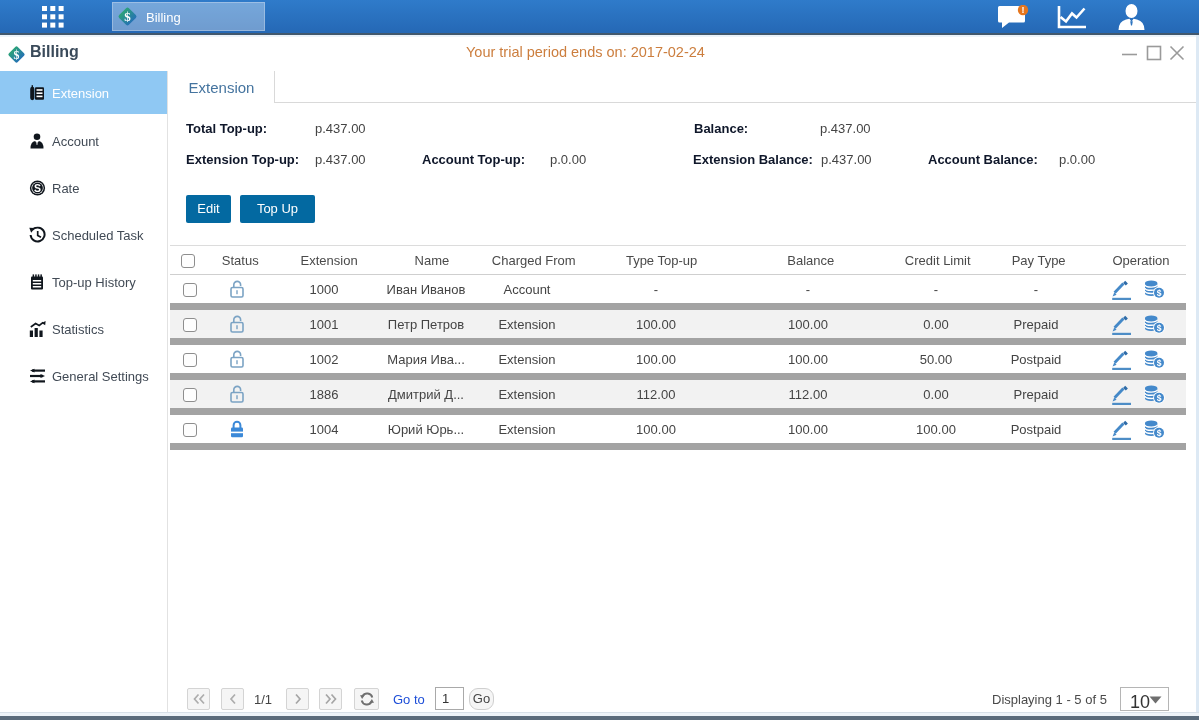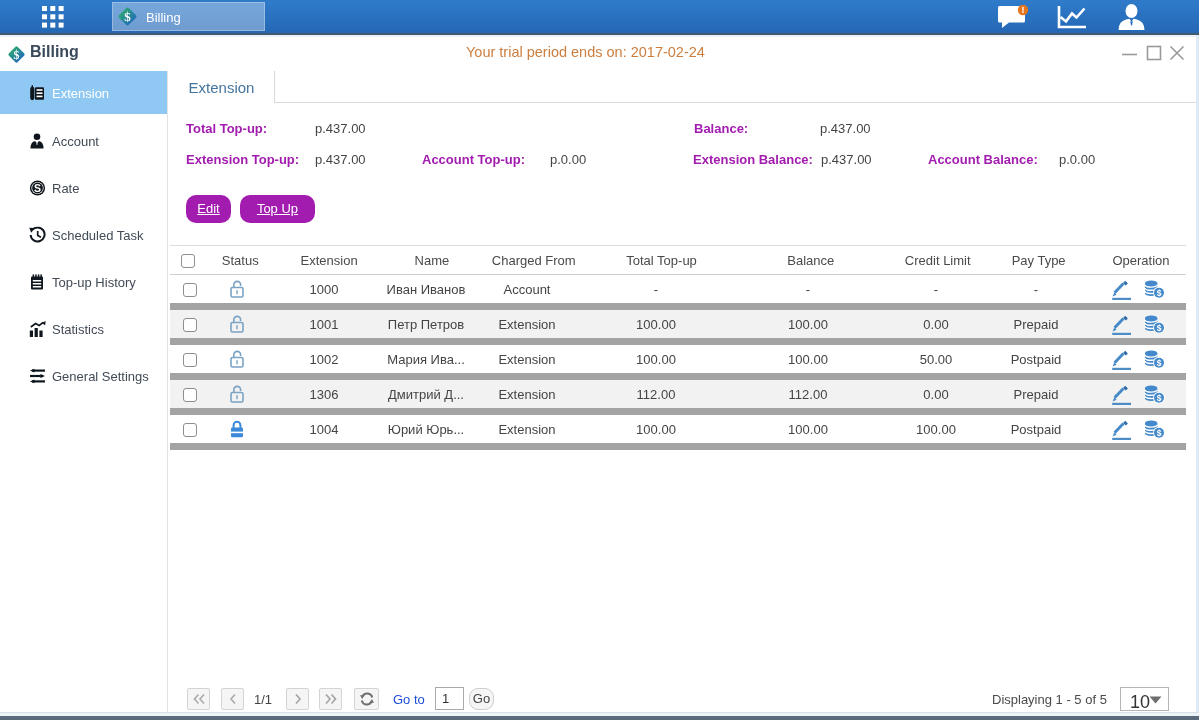--- a/index.html
+++ b/index.html
@@ -33,26 +33,26 @@
 
   
   #tabbar { position:absolute; left:169px; top:71px; width:1030px; height:32px; background:#fff; }
   #tabline { position:absolute; left:275px; top:102px; width:924px; height:1px; background:#d9d9d9; }
   #atab { position:absolute; left:169px; top:71px; width:106px; height:32px;
     border-right:1px solid #d9d9d9; background:#fff; }
   #atab span { position:absolute; left:0; top:8px; width:100%; text-align:center;
     font-size:15px; color:#45749f; }
 
   
-  .slabel { position:absolute; font-size:13px; font-weight:bold; color:#a21caf; }
+  .slabel { position:absolute; font-size:13px; font-weight:bold; color:#0f172a; }
   .sval { position:absolute; font-size:13px; color:#444; }
 
   
-  .bluebtn { position:absolute; top:195px; height:28px; background:#a21caf;
-    border-radius:10px; color:#fff; font-size:13px; text-align:center; line-height:28px;text-decoration:underline; }
+  .bluebtn { position:absolute; top:195px; height:28px; background:#0369a1;
+    border-radius:2px; color:#fff; font-size:13px; text-align:center; line-height:28px; }
 
   
   #tbl { position:absolute; left:170px; top:245px; width:1016px; }
   .trow { display:flex; width:1016px; align-items:center; }
   .trow > div { text-align:center; font-size:13px; color:#444; overflow:hidden; white-space:nowrap; }
   .c1 { width:39px; } .c2 { width:56px; } .c3 { width:118px; } .c4 { width:86px; }
   .c5 { width:116px; } .c6 { width:142px; } .c7 { width:162px; } .c8 { width:94px; }
   .c9 { width:106px; } .c10 { width:97px; }
   #thead { height:30px; border-top:1px solid #dcdcdc; border-bottom:1px solid #cfcfcf;gap:8px; }
   #thead > div { color:#4a4a4a; }
@@ -250,21 +250,21 @@
   <div class="bluebtn" style="left:186px;width:45px">Edit</div>
   <div class="bluebtn" style="left:240px;width:75px">Top Up</div>
 
   <div id="tbl">
     <div class="trow" id="thead">
       <div class="c1"><span class="cbx"></span></div>
       <div class="c2">Status</div>
       <div class="c3">Extension</div>
       <div class="c4">Name</div>
       <div class="c5">Charged From</div>
-      <div class="c6">Total Top-up</div>
+      <div class="c6">Type Top-up</div>
       <div class="c7">Balance</div>
       <div class="c8">Credit Limit</div>
       <div class="c9">Pay Type</div>
       <div class="c10">Operation</div>
     </div>
   <div class="trow drow">
         <div class="c1"><span class="cbx"></span></div>
         <div class="c2"><svg width="16" height="18" viewBox="0 0 16 18" style="vertical-align: middle;">
             <rect x="2" y="7.5" width="12" height="9.5" rx="1.5" fill="none" stroke="#7ba3c4" stroke-width="1.6"></rect>
             <rect x="7.3" y="10.2" width="1.4" height="4" fill="#7ba3c4"></rect>
@@ -344,21 +344,21 @@
             <text x="15" y="16" font-size="8.5" font-weight="bold" fill="#fff" text-anchor="middle">$</text>
           </svg></div>
       </div>
       <div class="trow drow alt">
         <div class="c1"><span class="cbx"></span></div>
         <div class="c2"><svg width="16" height="18" viewBox="0 0 16 18" style="vertical-align: middle;">
             <rect x="2" y="7.5" width="12" height="9.5" rx="1.5" fill="none" stroke="#7ba3c4" stroke-width="1.6"></rect>
             <rect x="7.3" y="10.2" width="1.4" height="4" fill="#7ba3c4"></rect>
             <path d="M4.8 7 L4.8 4.8 A3.4 3.4 0 0 1 11.6 4.8 L11.6 6" fill="none" stroke="#7ba3c4" stroke-width="1.6"></path>
           </svg></div>
-        <div class="c3">1306</div>
+        <div class="c3">1886</div>
         <div class="c4">Дмитрий Д...</div>
         <div class="c5">Extension</div>
         <div class="c6">112.00</div>
         <div class="c7">112.00</div>
         <div class="c8">0.00</div>
         <div class="c9">Prepaid</div>
         <div class="c10"><span style="display:inline-block;margin-right:13px"><svg width="20" height="21" viewBox="0 0 20 21" style="vertical-align: middle;">
               <path d="M3.6 13.8 L12.4 4.6" stroke="#4589c8" stroke-width="2.9"></path>
               <path d="M12.1 3.9 L14.2 1.8 L16.9 4.4 L14.8 6.5 Z" fill="#2f6ca8"></path>
               <path d="M3.2 13.4 L5.6 15.8 L1.6 17.4 Z" fill="#4589c8"></path>

